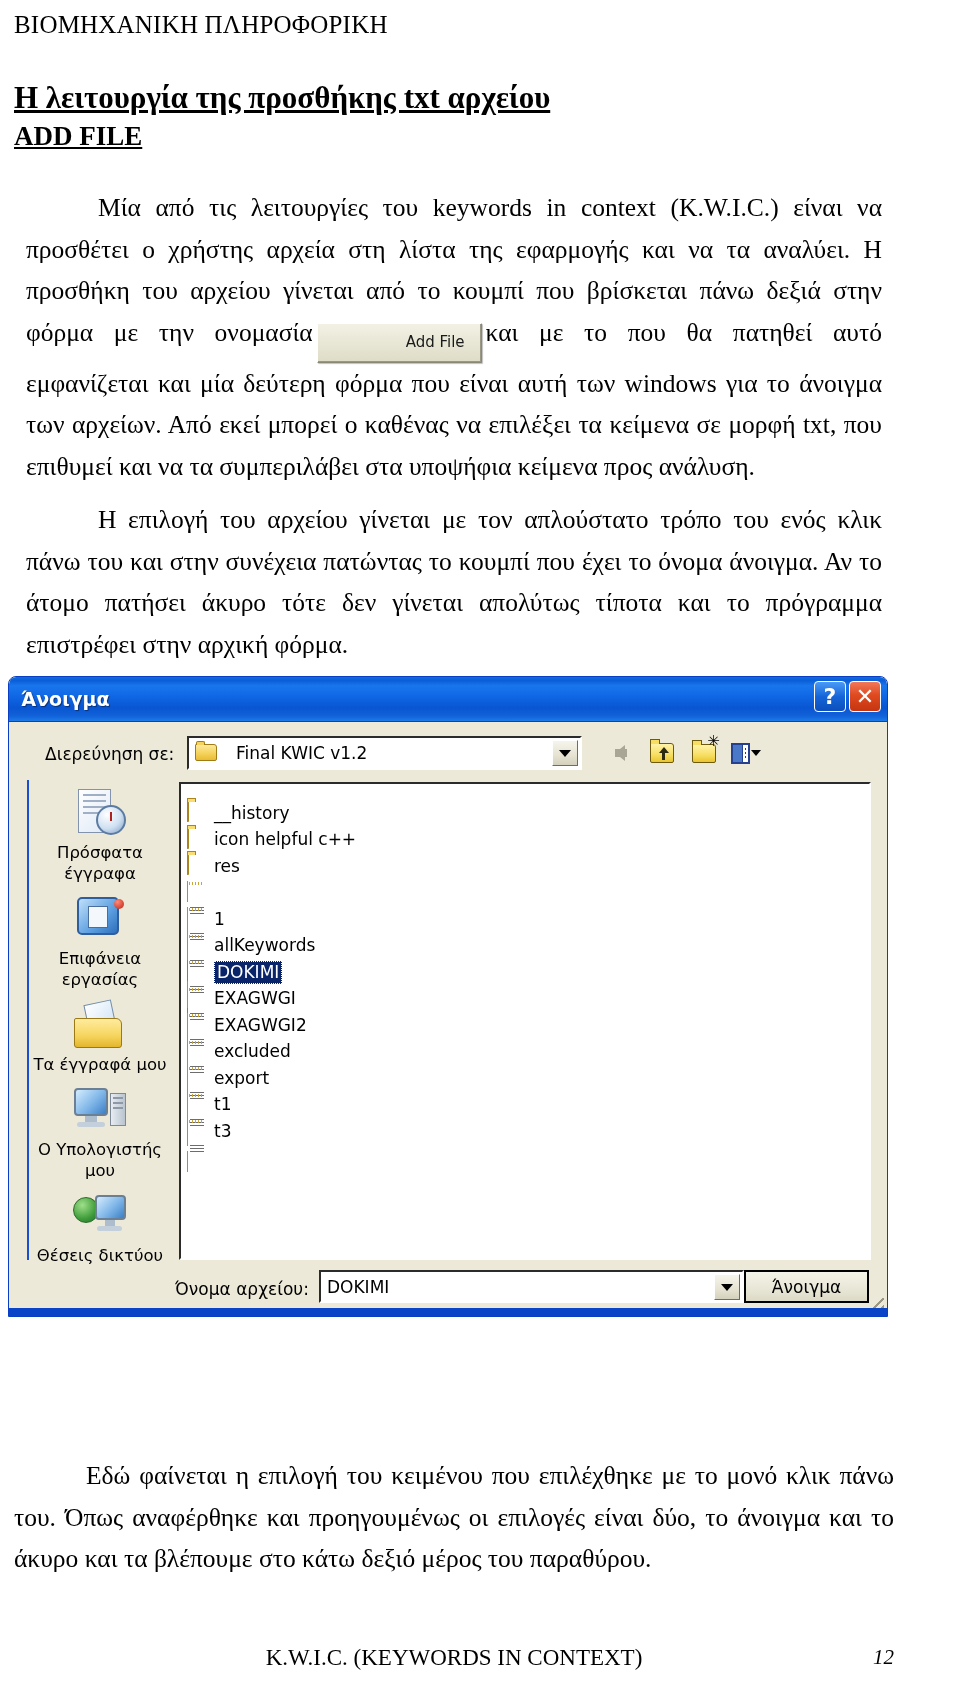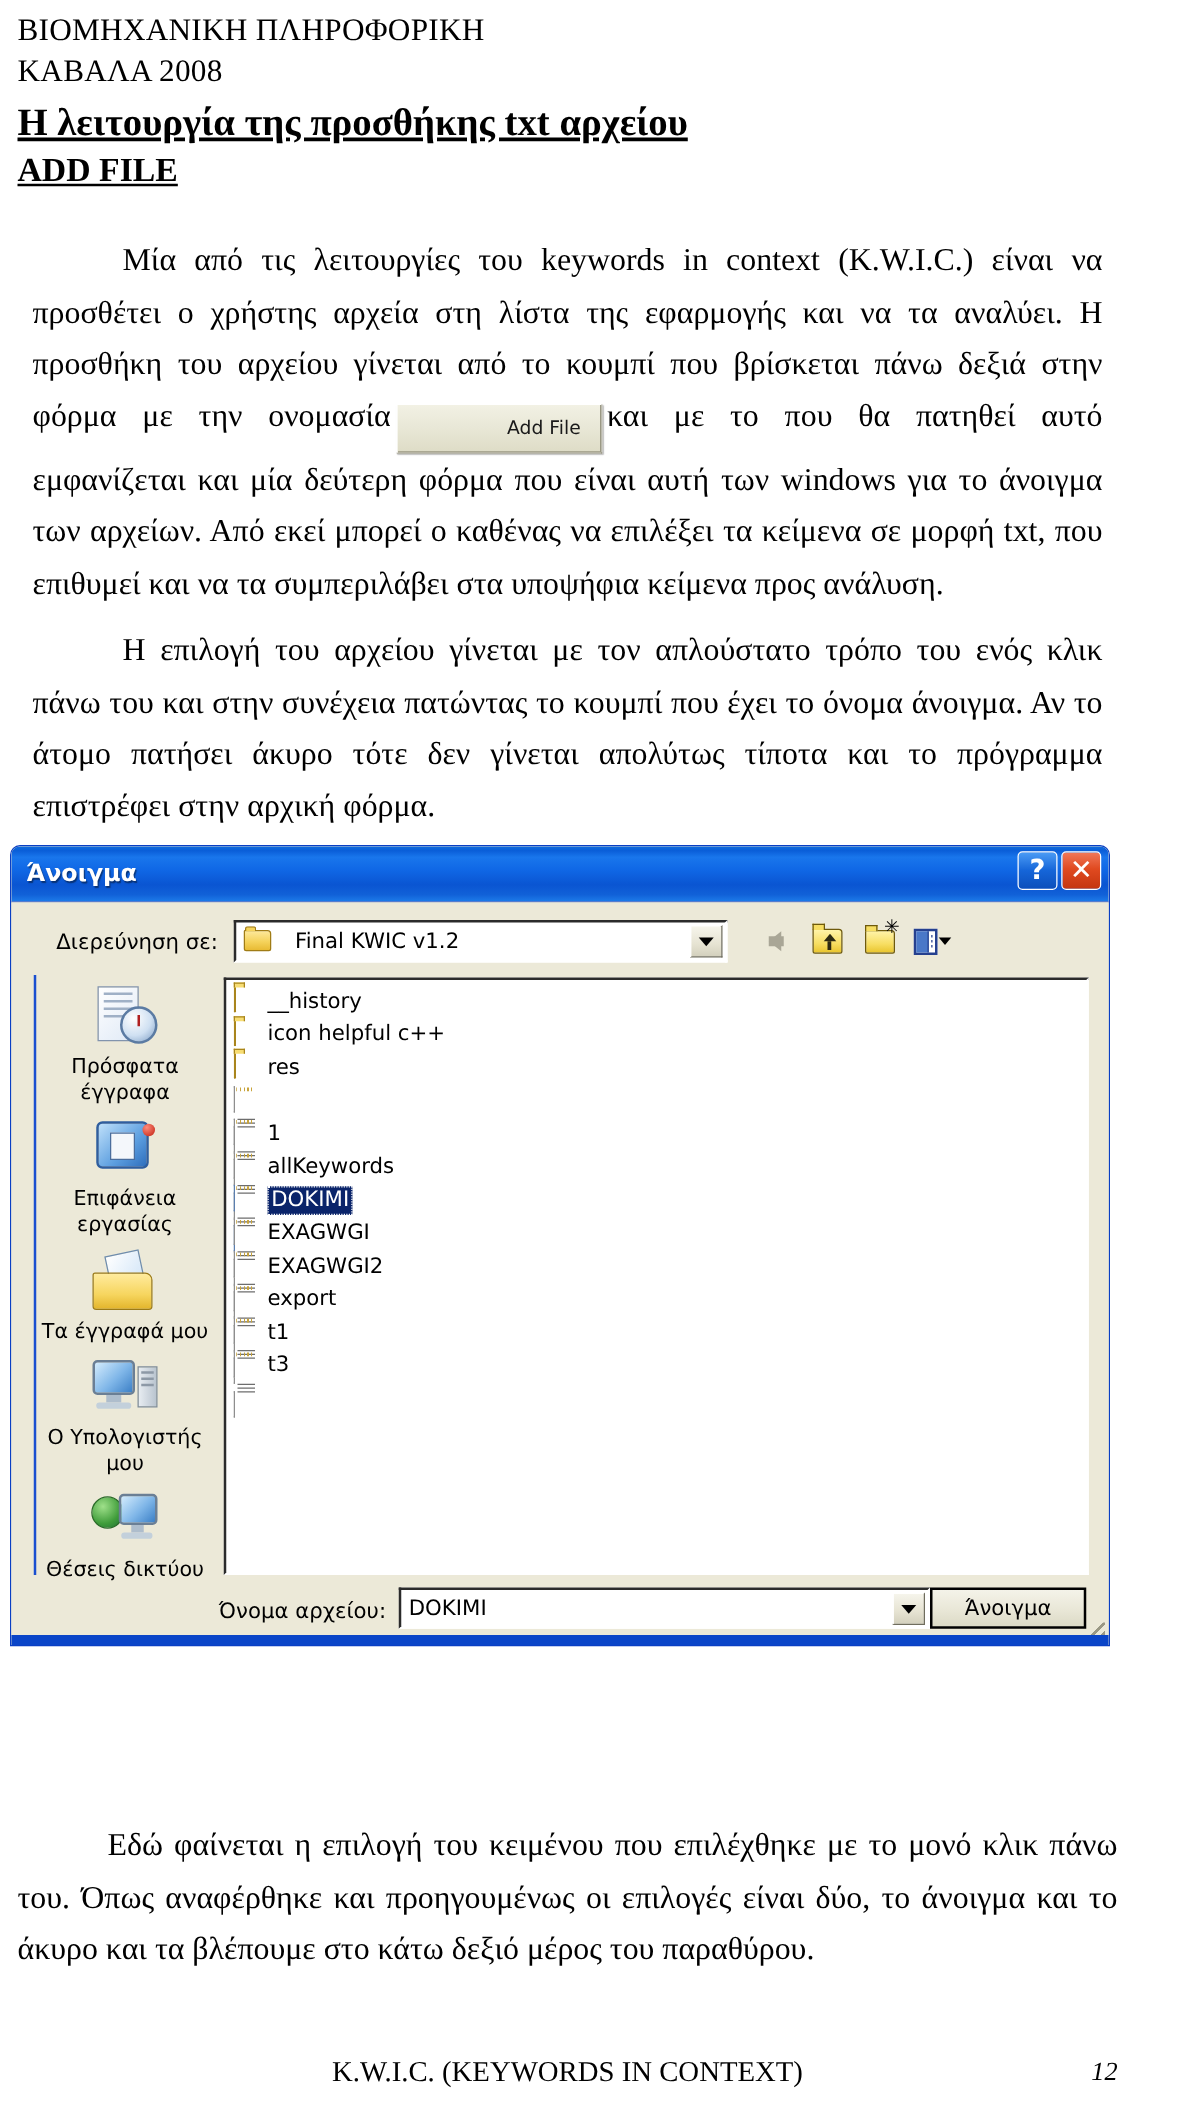--- a/index.html
+++ b/index.html
@@ -513,21 +513,21 @@
     left: 170px; top: 60px;
     width: 692px;
     height: 478px;
     background: #ffffff;
     border: 2px inset #b5b2a5;
     border-top-color: #7f7f7f;
     border-left-color: #7f7f7f;
     border-right-color: #ffffff;
     border-bottom-color: #ffffff;
     box-sizing: border-box;
-    padding: 4px 0 0 4px;
+    padding: 16px 0 0 4px;
     overflow: hidden;
   }
   .fl-item {
     display: flex;
     align-items: center;
     height: 26.5px;
     padding-left: 2px;
   }
   .fl-icon {
     width: 20px; height: 22px;
@@ -688,21 +688,20 @@
     font-style: italic;
   }
 </style>
 </head>
 <body>
 
 <div class="page">
 
   <div class="doc-header">
     <div>ΒΙΟΜΗΧΑΝΙΚΗ ΠΛΗΡΟΦΟΡΙΚΗ</div>
-    <div>ΚΑΒΑΛΑ 2008</div>
   </div>
 
   <div class="title-block">
     <div><span class="title-line">Η λειτουργία της προσθήκης txt αρχείου</span></div>
     <div><span class="title-line2">ADD FILE</span></div>
   </div>
 
   <div class="body-text">
     <p><span>Μία από τις λειτουργίες του keywords in context (K.W.I.C.) είναι να προσθέτει ο χρήστης αρχεία στη λίστα της εφαρμογής και να τα αναλύει. Η προσθήκη του αρχείου γίνεται από το κουμπί που βρίσκεται πάνω δεξιά στην φόρμα με την ονομασία</span><span class="inline-addfile-btn">Add File</span><span>και με το που θα πατηθεί αυτό εμφανίζεται και μία δεύτερη φόρμα που είναι αυτή των windows για το άνοιγμα των αρχείων. Από εκεί μπορεί ο καθένας να επιλέξει τα κείμενα σε μορφή txt, που επιθυμεί και να τα συμπεριλάβει στα υποψήφια κείμενα προς ανάλυση.</span></p>
     <p>Η επιλογή του αρχείου γίνεται με τον απλούστατο τρόπο του ενός κλικ πάνω του και στην συνέχεια πατώντας το κουμπί που έχει το όνομα άνοιγμα. Αν το άτομο πατήσει άκυρο τότε δεν γίνεται απολύτως τίποτα και το πρόγραμμα επιστρέφει στην αρχική φόρμα.</p>
@@ -853,20 +852,24 @@
         <div class="fl-item">
           <span class="fl-icon"><span class="fi-txt"><i></i><i></i><i></i></span></span>
           <span class="fl-name">EXAGWGI</span>
         </div>
         <div class="fl-item">
           <span class="fl-icon"><span class="fi-txt"><i></i><i></i><i></i></span></span>
           <span class="fl-name">EXAGWGI2</span>
         </div>
         <div class="fl-item">
           <span class="fl-icon"><span class="fi-txt"><i></i><i></i><i></i></span></span>
+          <span class="fl-name">excluded</span>
+        </div>
+        <div class="fl-item">
+          <span class="fl-icon"><span class="fi-txt"><i></i><i></i><i></i></span></span>
           <span class="fl-name">export</span>
         </div>
         <div class="fl-item">
           <span class="fl-icon"><span class="fi-txt"><i></i><i></i><i></i></span></span>
           <span class="fl-name">t1</span>
         </div>
         <div class="fl-item">
           <span class="fl-icon"><span class="fi-txt"><i></i><i></i><i></i></span></span>
           <span class="fl-name">t3</span>
         </div>

